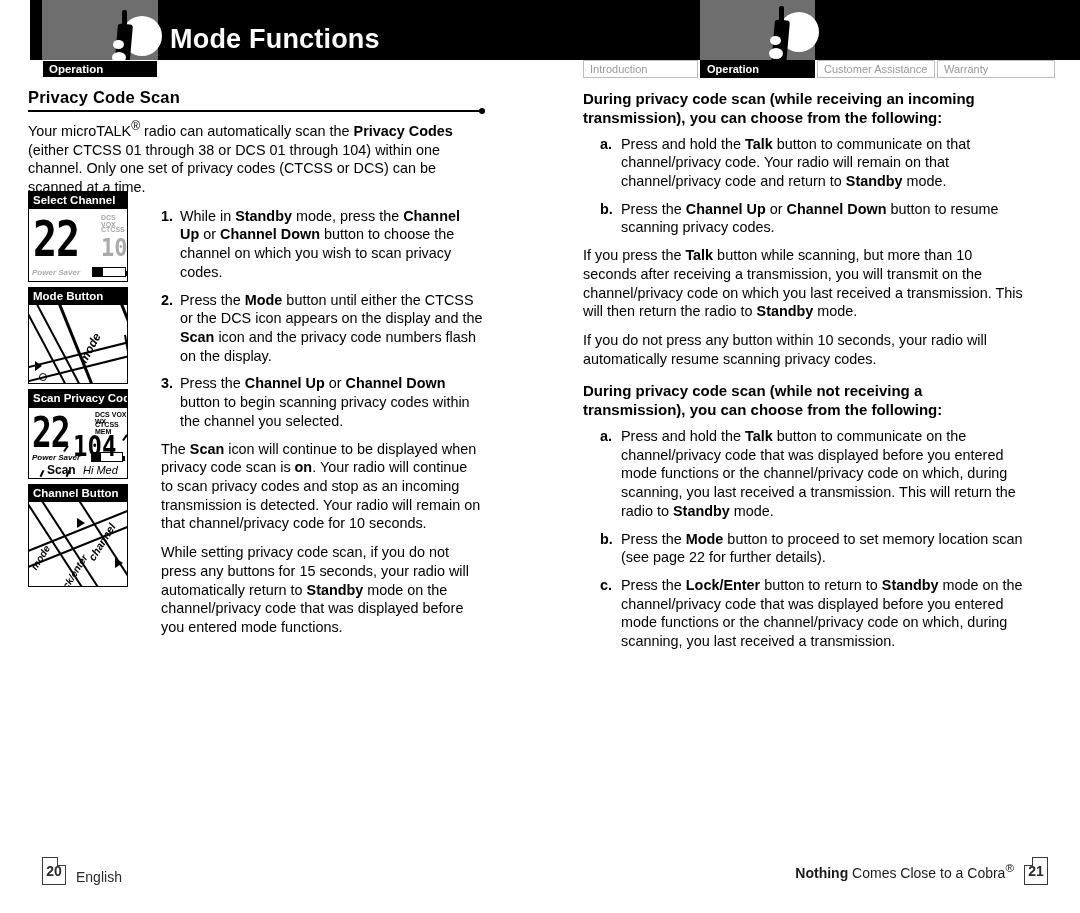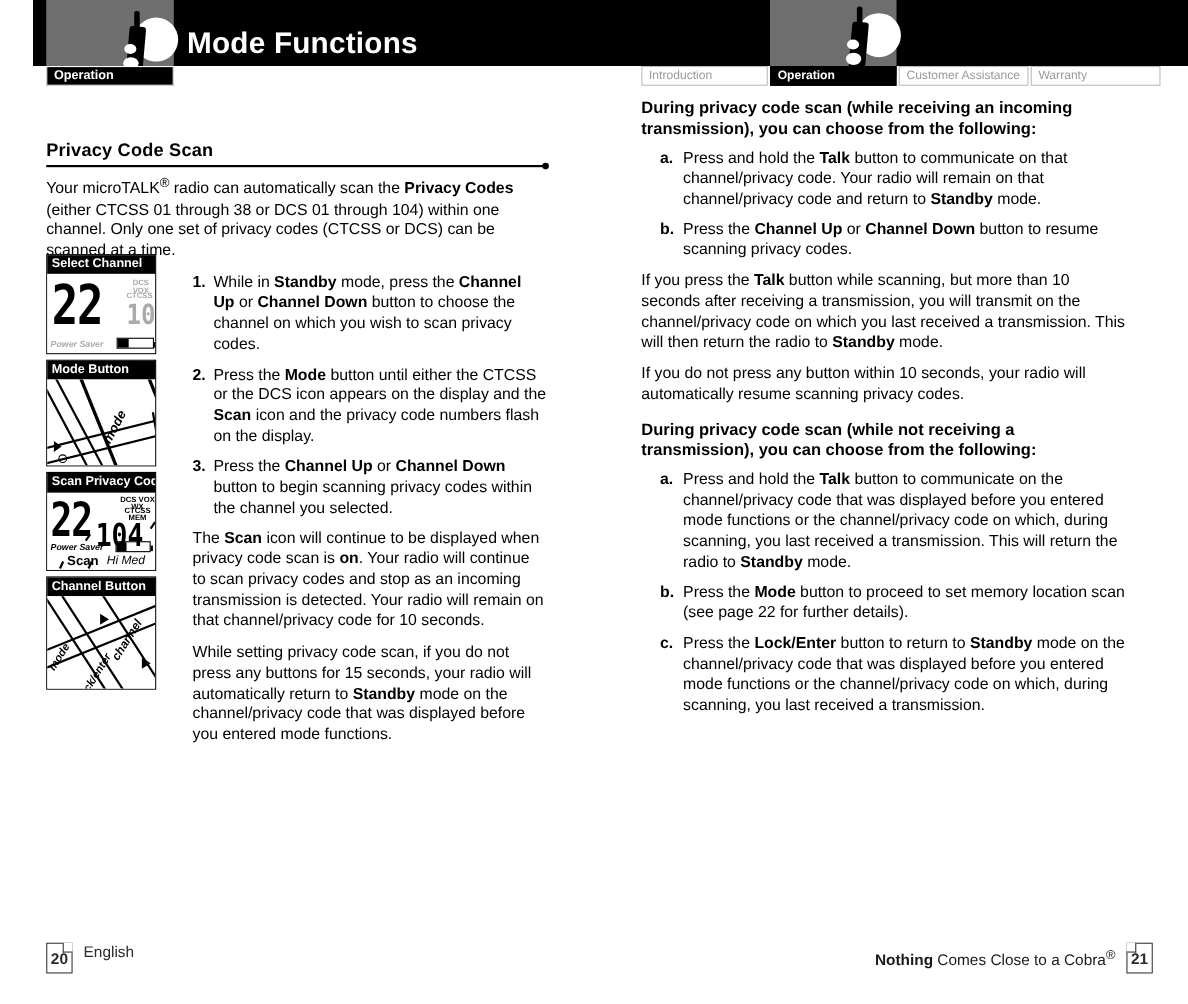--- a/index.html
+++ b/index.html
@@ -57,21 +57,21 @@
     border:1px solid #bdbdbd;background:#fff;color:#9a9a9a;white-space:nowrap;
     margin-right:2px;
   }
   .rtab.active{background:#000;color:#fff;font-weight:bold;border-color:#000;}
   .rtab.w1{width:115px;}
   .rtab.w2{width:115px;justify-content:flex-start;}
   .rtab.w3{width:118px;}
   .rtab.w4{width:118px;}
 
   
-  .colL{position:absolute;left:42px;top:88px;width:455px;margin-top:40px;}
+  .colL{position:absolute;left:28px;top:88px;width:455px;}
   .colR{position:absolute;left:583px;top:90px;width:445px;}
 
   h2.sec{
     margin:0;font-size:16.5px;font-weight:bold;letter-spacing:.2px;
     padding-bottom:3px;
   }
   .rule{position:relative;height:2px;background:#000;margin-bottom:7px;width:455px;}
   .rule .dot{position:absolute;right:-2px;top:-2px;width:6px;height:6px;background:#000;border-radius:50%;}
 
   p{margin:0 0 10px 0;font-size:14.4px;line-height:1.30;}
@@ -96,37 +96,37 @@
 
   
   .lcd{height:72px;}
   .seg{
     font-family:"DejaVu Sans Mono", monospace;font-weight:bold;
     color:#000;position:absolute;line-height:1;
   }
   .big22{font-size:40px;letter-spacing:-1px;left:4px;top:4px;
          transform:scaleY(1.25);transform-origin:left top;}
   .gray{color:#aaa;}
-  .lbl{position:absolute;font-size:7px;font-weight:bold;font-family:"Liberation Sans",sans-serif;text-align:center;}
+  .lbl{position:absolute;font-size:7px;font-weight:bold;font-family:"Liberation Sans",sans-serif;}
   .batt{position:absolute;border:1.4px solid #000;box-sizing:border-box;}
   .batt .fill{position:absolute;left:0;top:0;bottom:0;background:#000;}
   .batt .nub{position:absolute;right:-3px;top:3px;width:2px;height:5px;background:#000;}
   .dash{position:absolute;width:1.6px;height:7px;background:#000;}
 
   
   .pad{height:78px;background:#fff;position:relative;}
   .pad .ln{position:absolute;background:#000;}
   .pad .wordm{
     position:absolute;font-size:12px;font-weight:bold;font-style:italic;
     font-family:"Liberation Sans",sans-serif;
   }
   .tri{position:absolute;width:0;height:0;}
 
   
-  .footL{position:absolute;left:42px;top:857px;display:flex;align-items:flex-start;}
+  .footL{position:absolute;left:42px;top:857px;display:flex;align-items:flex-end;}
   .footR{position:absolute;right:32px;top:857px;display:flex;align-items:center;}
   .pgicon{
     position:relative;width:24px;height:28px;border:1.6px solid #3a3a3a;
     box-sizing:border-box;display:flex;align-items:center;justify-content:center;
     font-size:14px;font-weight:bold;color:#2a2a2a;background:#fff;
   }
   .pgicon::after{
     content:"";position:absolute;right:-1px;top:-1px;width:8px;height:8px;
     background:#fff;border-left:1.6px solid #3a3a3a;border-bottom:1.6px solid #3a3a3a;
     transform:translate(0,0);

